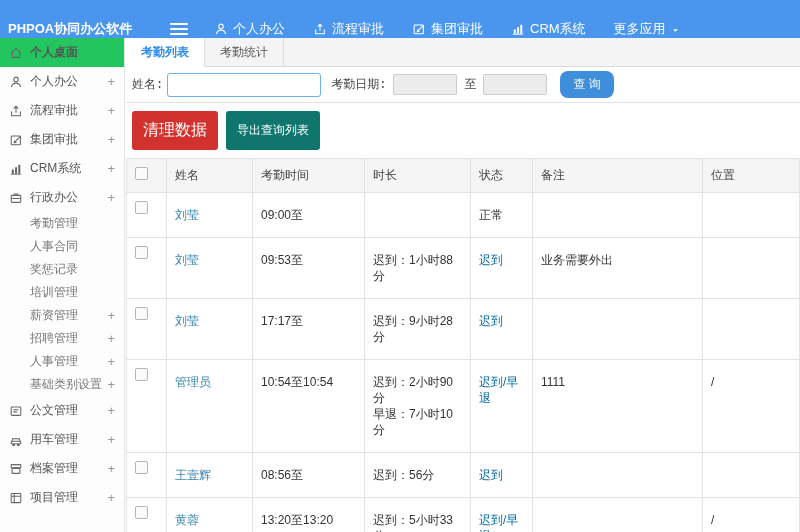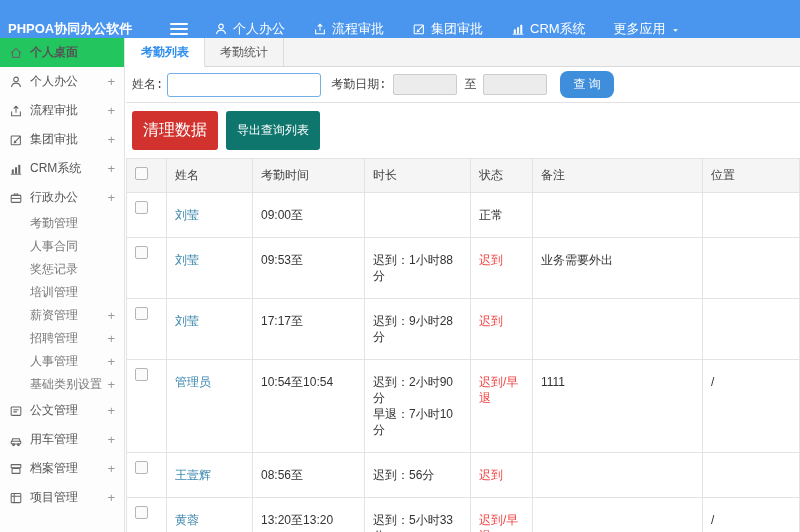--- a/index.html
+++ b/index.html
@@ -50,21 +50,21 @@
   
   table { width:100%; border-collapse:collapse; table-layout:fixed; font-size:12px; }
   th,td { border:1px solid #e3e3e3; text-align:left; vertical-align:top;margin-top:20px; }
   thead th { background:#f5f5f5; font-weight:normal; color:#444; padding:8px; }
   tbody td { padding:14px 8px; color:#333; line-height:16px; }
   td.cb-cell, th.cb-cell { padding:8px; vertical-align:top; }
   .cb { display:inline-block; width:13px; height:13px; border:1px solid #b5b5b5;
     border-radius:2px; background:#fbfbfb; cursor:pointer; }
   a.name { color:#3a87ad; text-decoration:none; cursor:pointer; }
   .dur { white-space:pre-line; }
-  .status-red { color:#ef4444; }
+  .status-red { color:#0369a1; }
 </style>
 </head>
 <body>
 
 <div class="navbar">
   <div class="logo">PHPOA协同办公软件</div>
   <div class="hamburger">
       <i></i>
       <i></i>
       <i></i>

